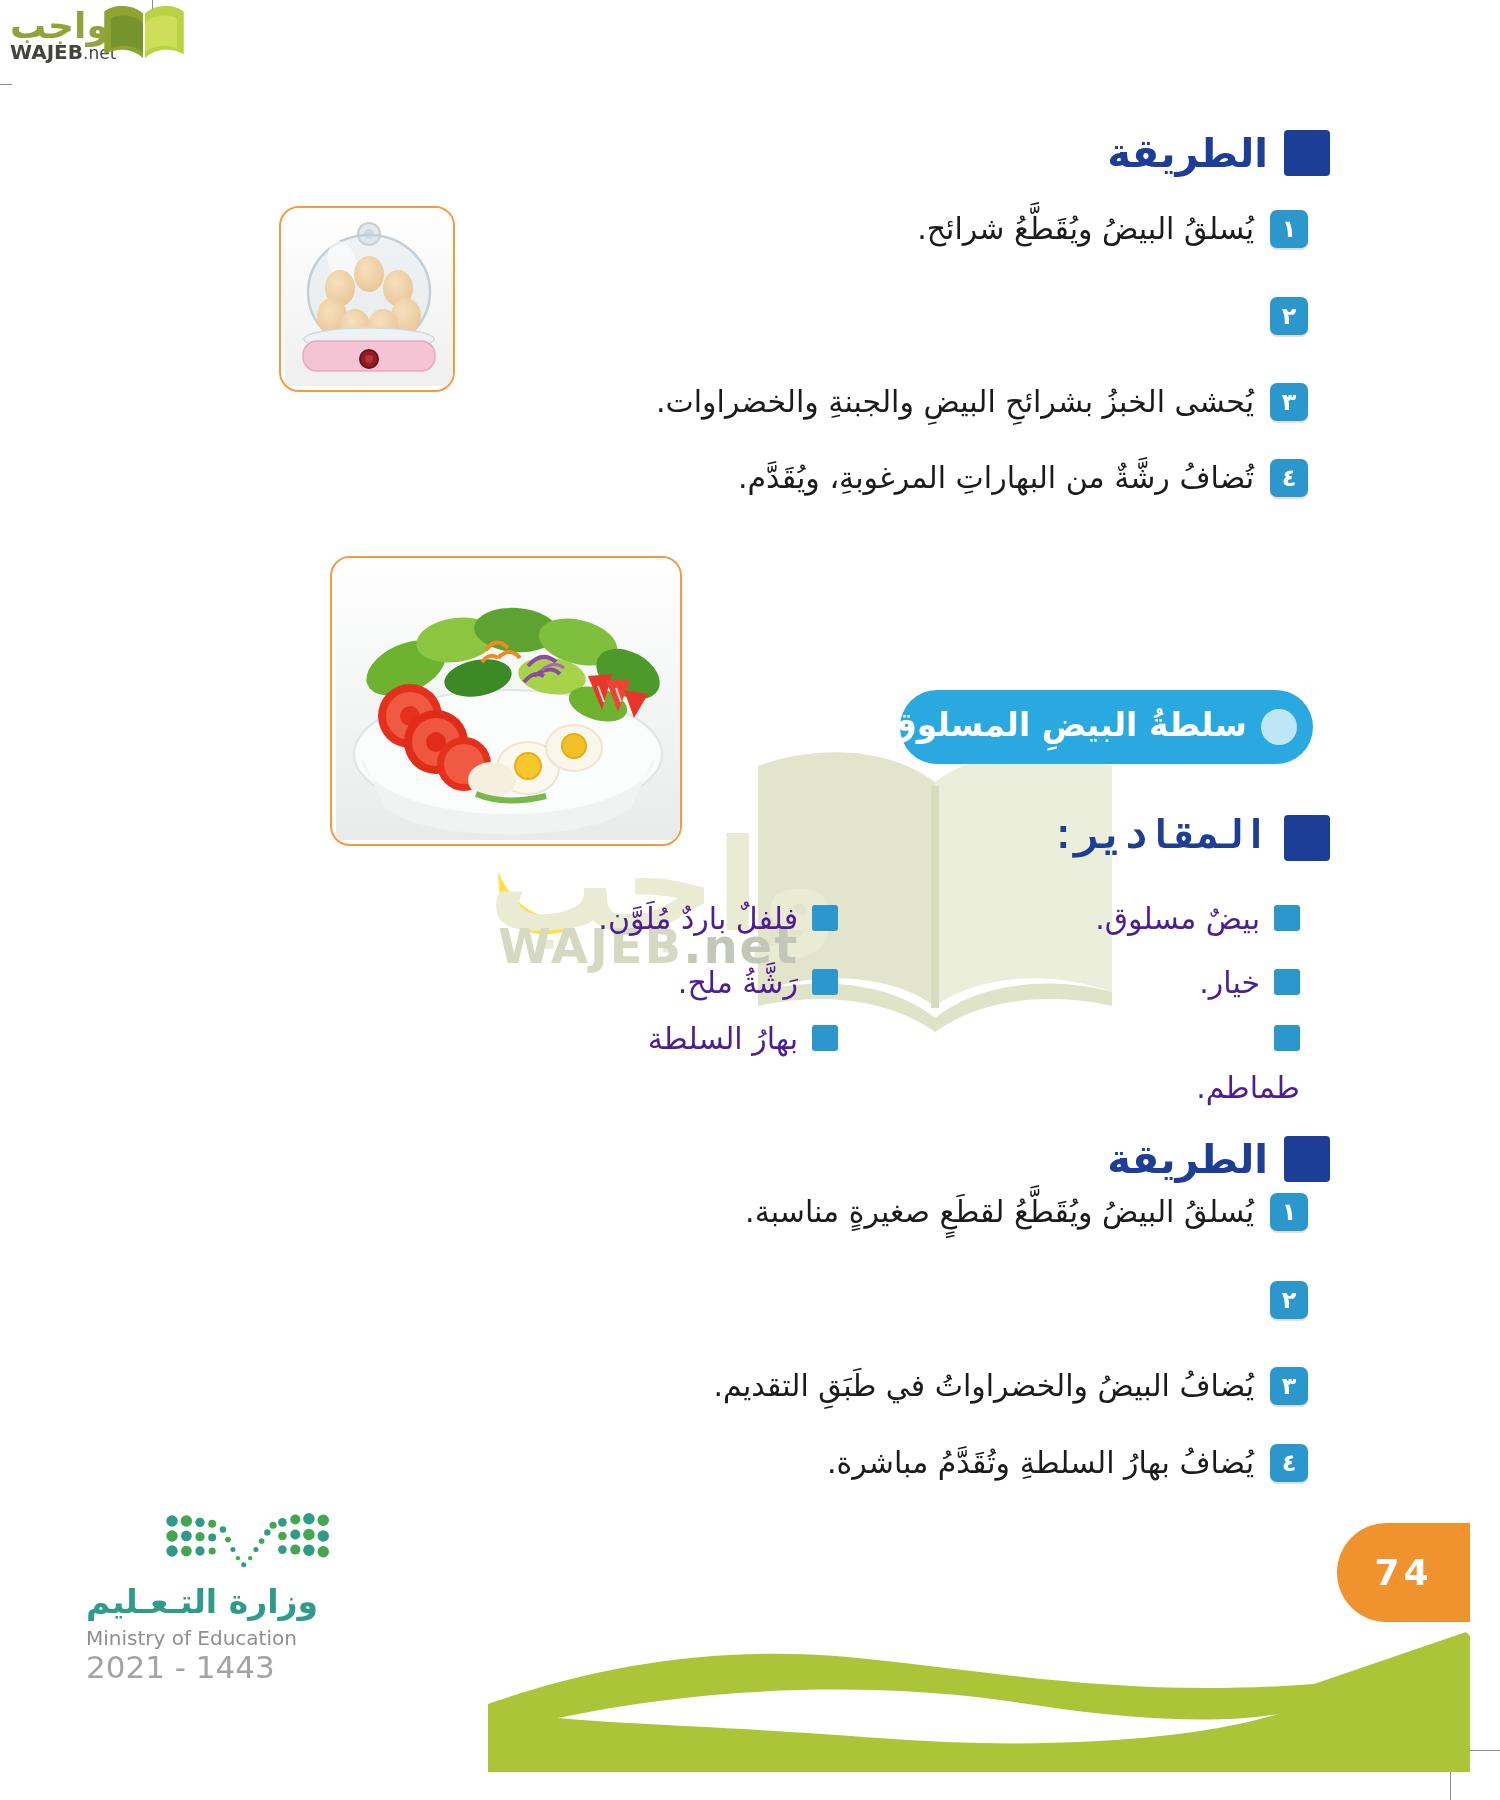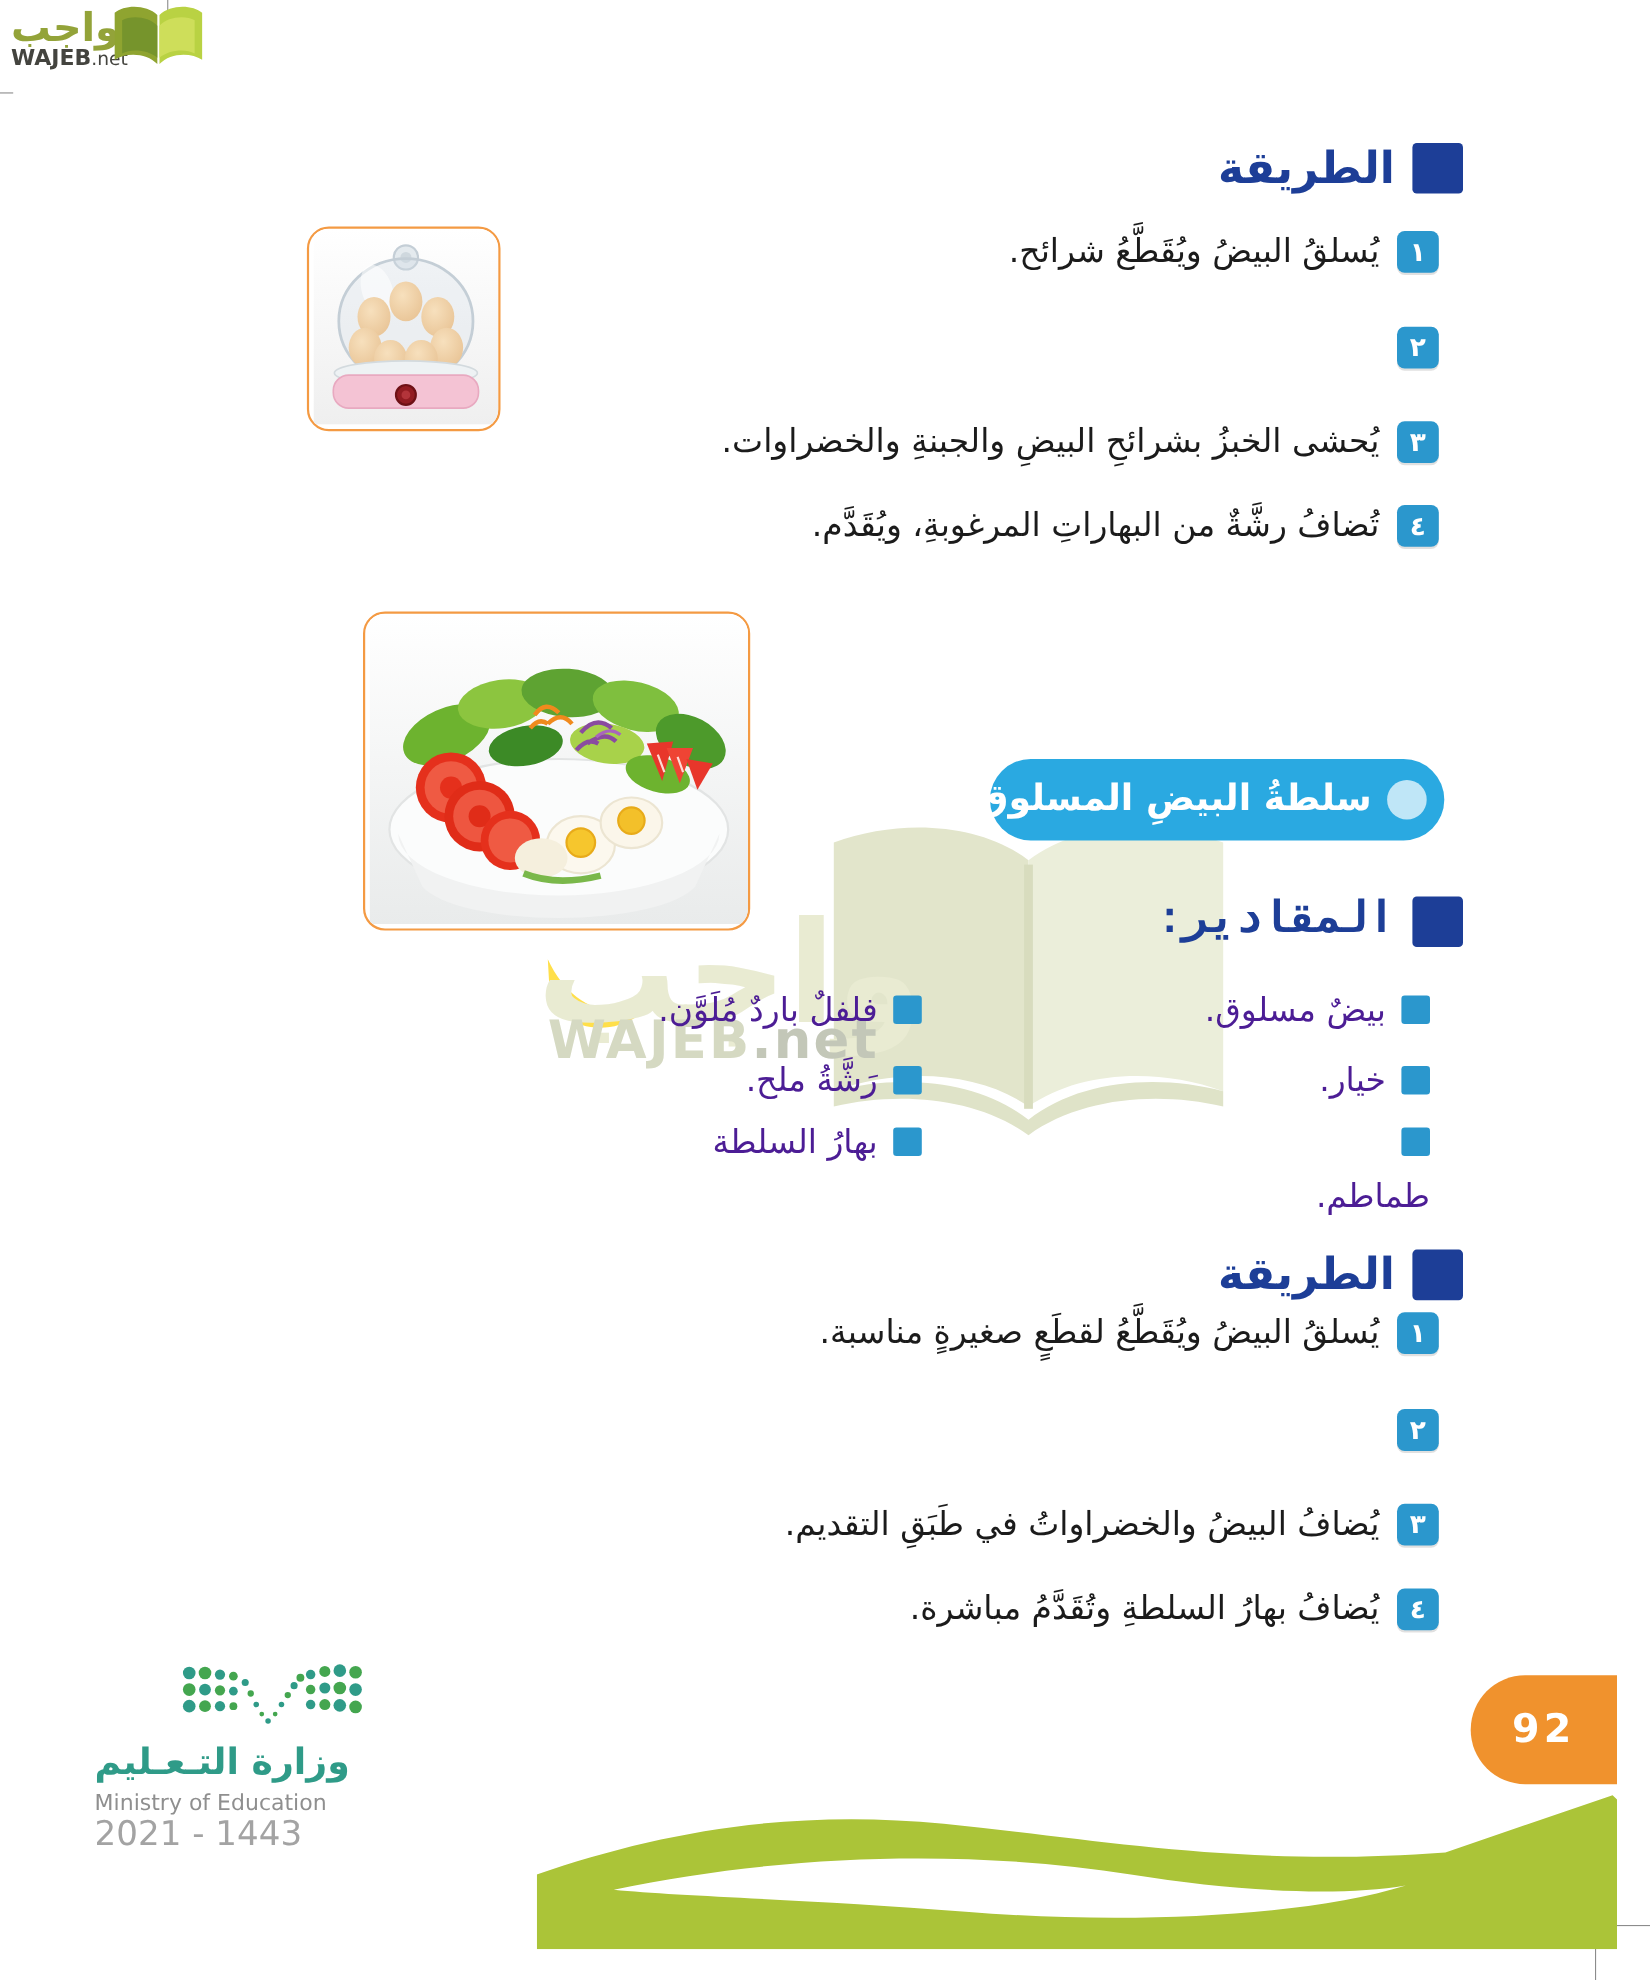--- a/index.html
+++ b/index.html
@@ -272,21 +272,21 @@
       <circle cx="225" cy="11" r="8" fill="#44a64f"></circle>
         <circle cx="225" cy="33" r="8" fill="#2f9b88"></circle>
         <circle cx="225" cy="55" r="8" fill="#44a64f"></circle>
     </g>
   </svg>
   <div class="min-ar">وزارة التـعـليم</div>
   <div class="min-en">Ministry of Education</div>
   <div class="min-years">2021 - 1443</div>
 
   <div class="badge">
-    <span class="badge-num">92</span>
+    <span class="badge-num">74</span>
   </div>
 
   <svg class="footer-svg" width="982" height="146" viewBox="0 0 982 146" preserveAspectRatio="none">
     <path d="M0,78 C110,40 230,18 370,32 C510,46 640,72 826,58 L978,6 L982,10 L982,146 L0,146 Z" fill="#abc438"></path>
     <path d="M70,92 C230,58 400,56 540,78 C640,94 730,98 790,88 C700,116 540,124 390,112 C250,101 130,98 70,92 Z" fill="#ffffff"></path>
   </svg>
 
 </div>
 
 </body></html>

